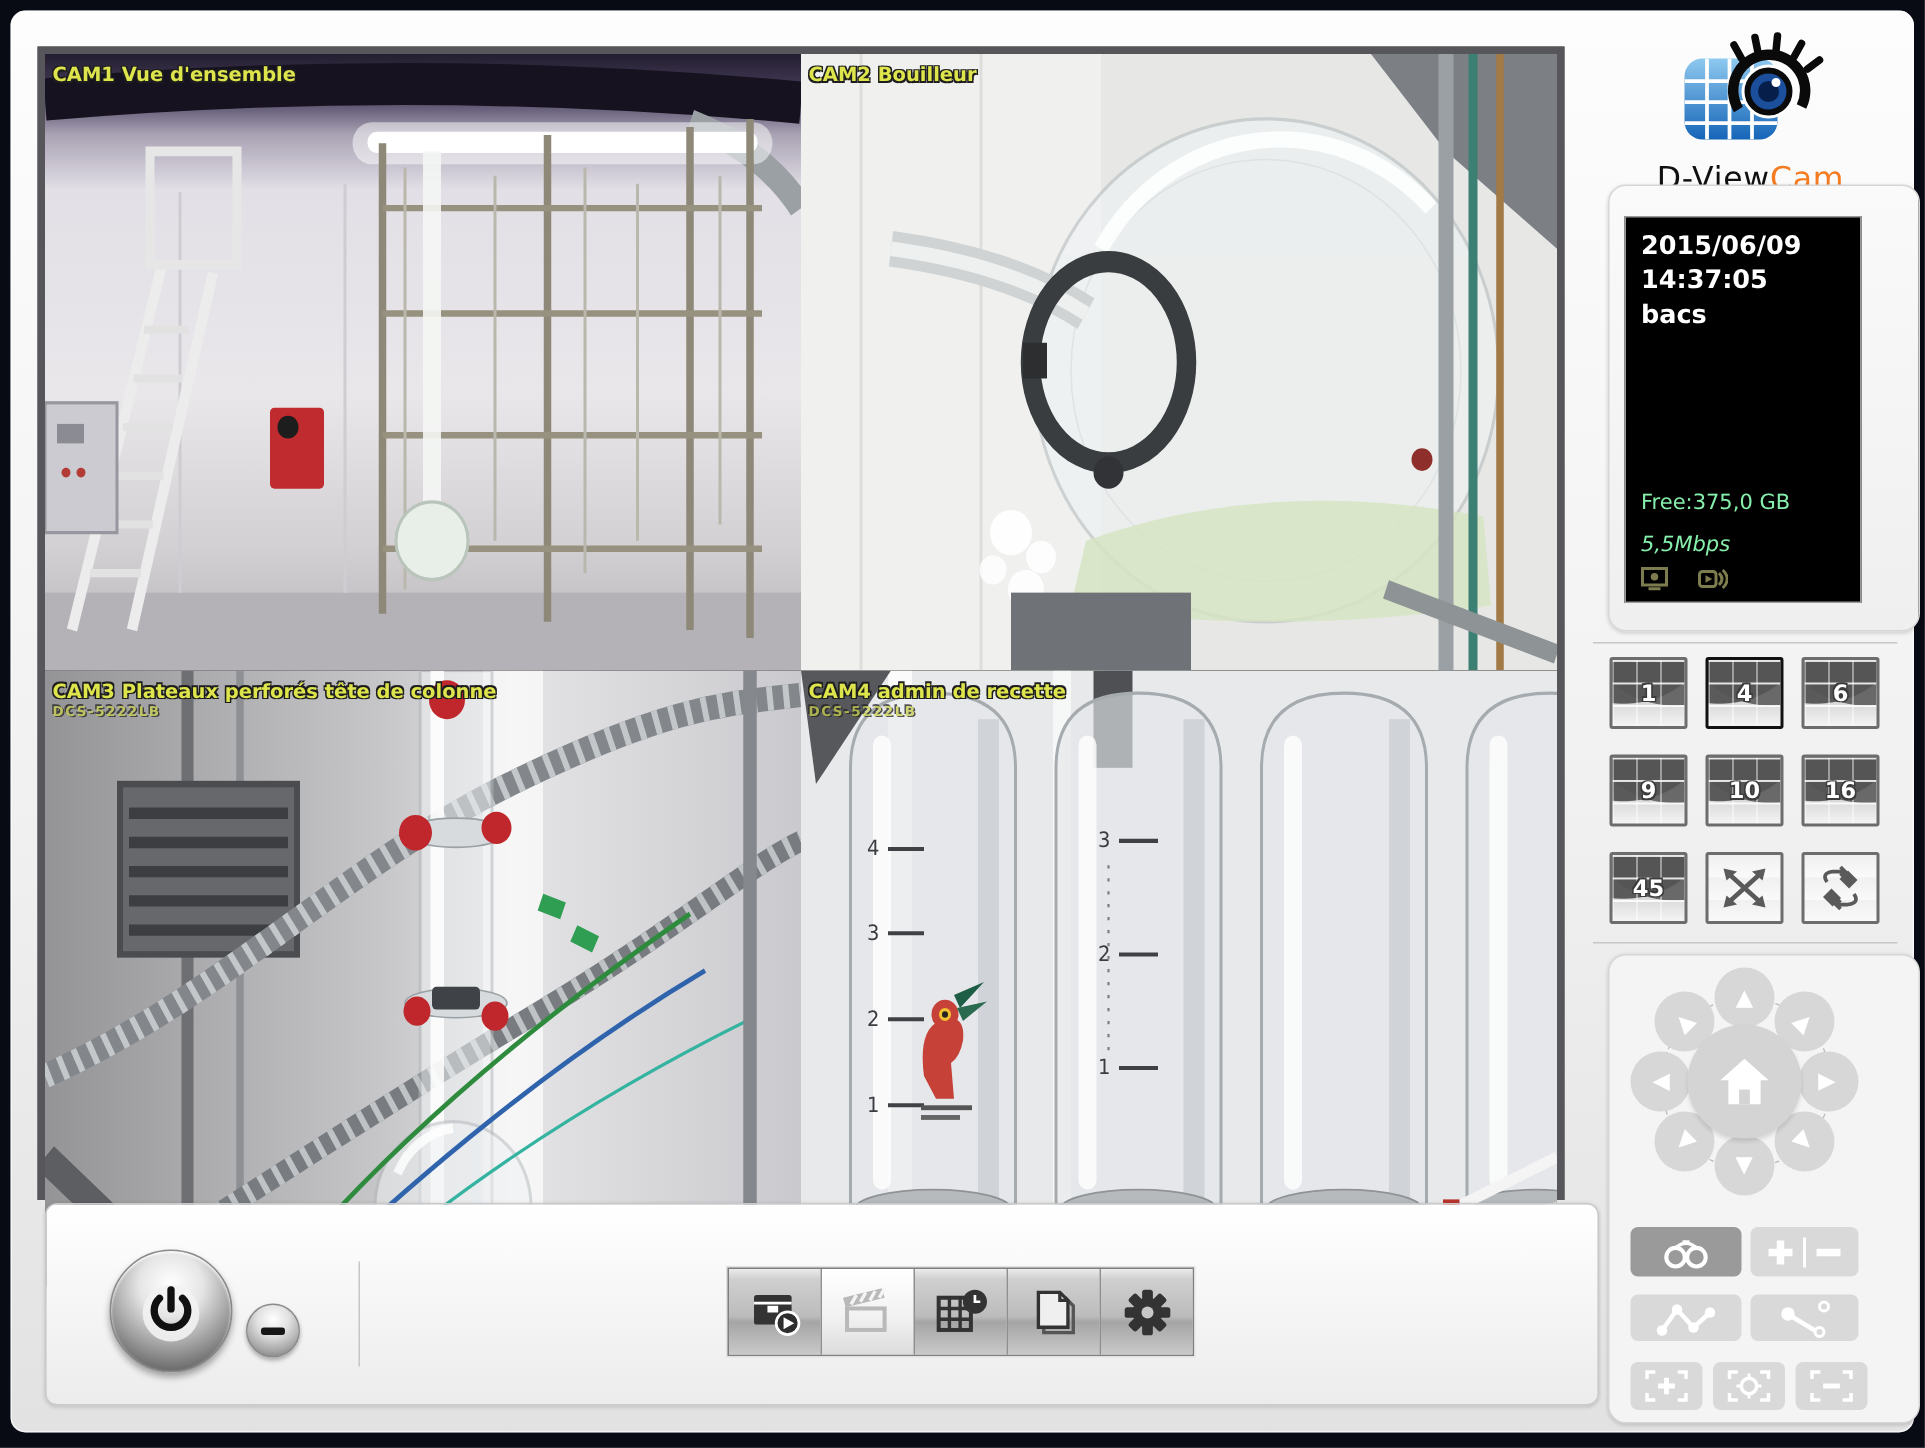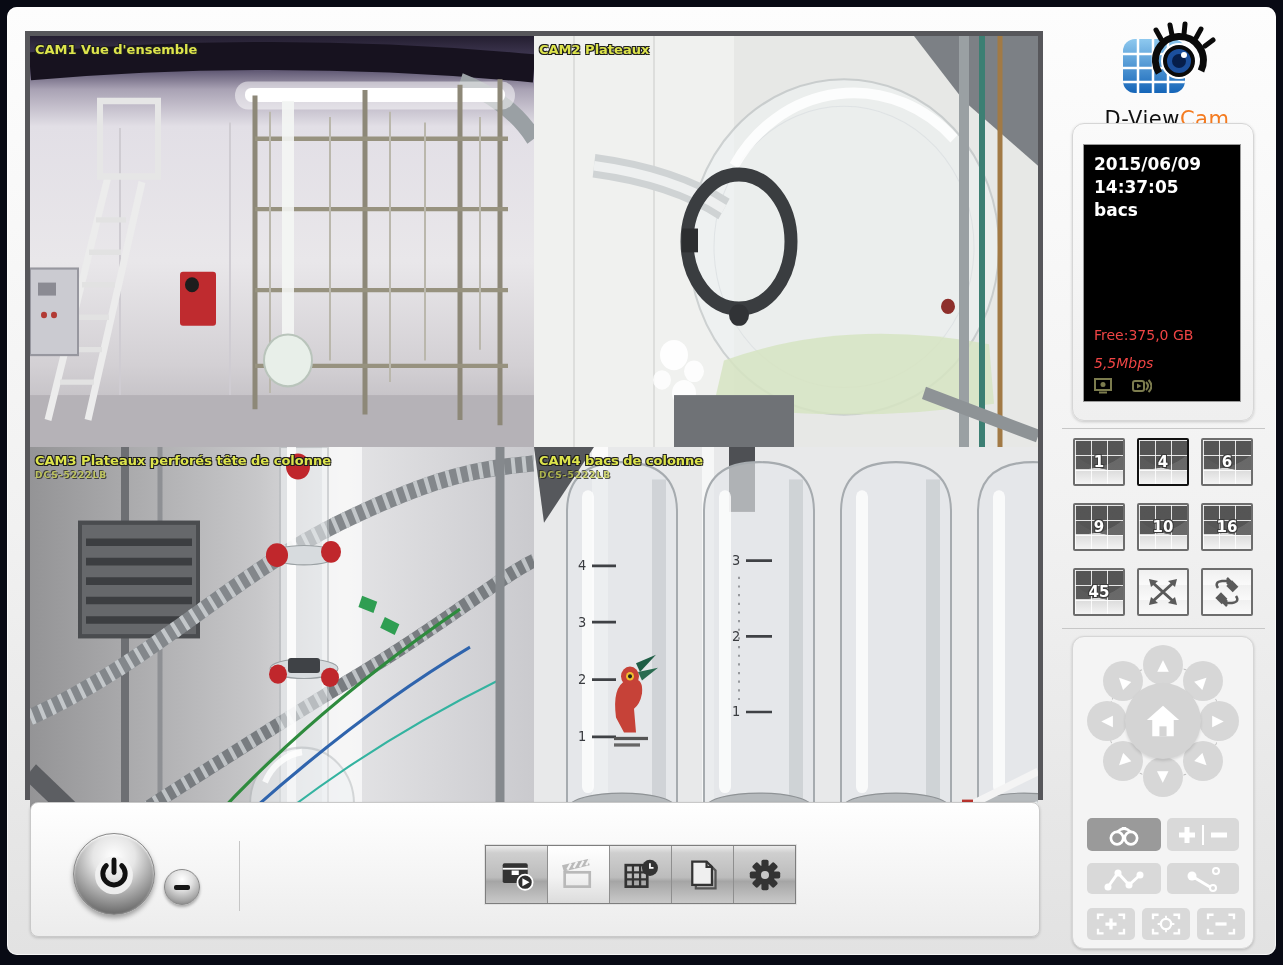--- a/index.html
+++ b/index.html
@@ -14,25 +14,25 @@
   .cam svg{position:absolute;inset:0;width:100%;height:100%;display:block;}
   .osd{position:absolute;left:5px;top:3px;pointer-events:none;line-height:1.25;}
   .osd-label{font-size:13px;font-weight:bold;color:#dde44c;
      text-shadow:-1px -1px 0 #1e1e1e,1px -1px 0 #1e1e1e,-1px 1px 0 #1e1e1e,1px 1px 0 #1e1e1e;}
   .osd-model{display:block;font-size:9px;font-weight:bold;color:#c9d04a;opacity:.75;
      text-shadow:-1px -1px 0 #222,1px 1px 0 #222;letter-spacing:1px;}
   
   .logo{position:absolute;left:1080px;top:14px;width:160px;text-align:center;}
   .logo .brand{font-size:21px;font-weight:normal;letter-spacing:.5px;color:#101010;margin-top:-2px;}
   .brand .accent{color:#f47b20;}
-  .panel{position:absolute;background:linear-gradient(180deg,#fafafa,#efefef);border:1px solid #d6d6d6;border-radius:12px;box-shadow:0 1px 3px rgba(0,0,0,.18);}
+  .panel{position:absolute;background:linear-gradient(180deg,#fafafa,#efefef);border:1px solid #d6d6d6;border-radius:12px;box-shadow:0 1px 3px rgba(0,0,0,.18);padding-left:26px;}
   .status-panel{left:1065px;top:116px;width:180px;height:296px;}
   .screen{position:absolute;left:10px;top:20px;width:158px;height:258px;background:#000;border:1px solid #9a9a9a;box-shadow:inset 0 0 6px #000;padding:8px 10px;box-sizing:border-box;color:#fff;}
   .screen .big{font-size:17px;font-weight:bold;line-height:1.35;}
-  .screen .dim{position:absolute;left:10px;font-size:14px;color:#ef4444;}
+  .screen .dim{position:absolute;left:10px;font-size:14px;color:#86efac;}
   .free{bottom:58px;}
   .rate{bottom:30px;font-style:italic;}
   .scr-icons{position:absolute;left:10px;bottom:7px;display:flex;gap:20px;}
   .divider-h{position:absolute;left:1055px;width:203px;height:1px;background:#c7c7c7;}
   .d1{top:421px;} .d2{top:621px;}
   
   .lay{position:absolute;left:1066px;top:431px;width:180px;display:grid;grid-template-columns:52px 52px 52px;grid-auto-rows:48px;column-gap:12px;row-gap:17px;}
   .lbtn{position:relative;border:2px solid #6d6d6d;border-radius:2px;box-sizing:border-box;cursor:pointer;
      background-image:
        linear-gradient(rgba(255,255,255,.85) 1px,transparent 1px),
@@ -141,21 +141,21 @@
           <circle cx="128" cy="318" r="9" fill="#fff" opacity=".8"></circle>
             <circle cx="150" cy="330" r="12" fill="#fff" opacity=".85"></circle>
           <path d="M430 0 V380" stroke="#9aa0a3" stroke-width="10"></path>
           <path d="M448 0 V380" stroke="#3c7f73" stroke-width="6"></path>
           <path d="M466 0 V380" stroke="#a27a45" stroke-width="5"></path>
           <path d="M390 330 L504 370" stroke="#8e9396" stroke-width="12"></path>
           <circle cx="414" cy="250" r="7" fill="#8e2f2b"></circle>
           <rect x="140" y="332" width="120" height="48" fill="#6f7276"></rect>
         </svg>
         <div class="osd">
-          <span class="osd-label">CAM2 Plateaux</span>
+          <span class="osd-label">CAM2 Bouilleur</span>
           
         </div>
       </div>
 
       <div class="cam">
         <svg viewBox="0 0 504 380" preserveAspectRatio="none">
           <defs>
               <linearGradient id="c3w" x1="0" y1="0" x2="1" y2="0">
             <stop offset="0" stop-color="#949496"></stop>
                 <stop offset=".45" stop-color="#c7c7c9"></stop>
@@ -255,21 +255,21 @@
           </g>
           <path d="M330 380 L504 300" stroke="#f4f4f4" stroke-width="7"></path>
           <path d="M300 380 L504 330" stroke="#eceff0" stroke-width="5"></path>
           <rect y="352" width="504" height="28" fill="#aeb2b5"></rect>
           <rect x="68" y="340" width="40" height="30" fill="#9da1a5"></rect>
             <rect x="205" y="340" width="40" height="30" fill="#9da1a5"></rect>
           <rect x="342" y="340" width="40" height="30" fill="#9da1a5"></rect>
           <rect x="428" y="326" width="11" height="15" fill="#b9342e"></rect>
         </svg>
         <div class="osd">
-          <span class="osd-label">CAM4 bacs de colonne</span>
+          <span class="osd-label">CAM4 admin de recette</span>
           <span class="osd-model">DCS-5222LB</span>
         </div>
       </div>
 
     </div>
   </div>
 
   <div class="logo">
     <svg width="120" height="84" viewBox="0 0 120 84">
       <defs>

